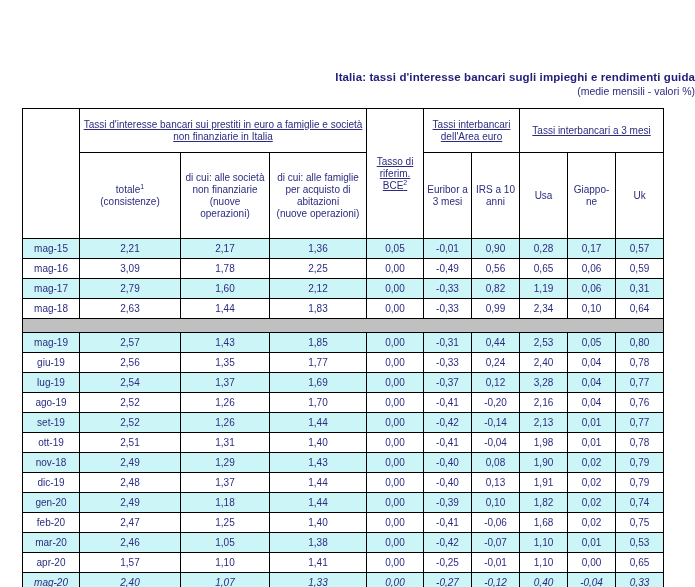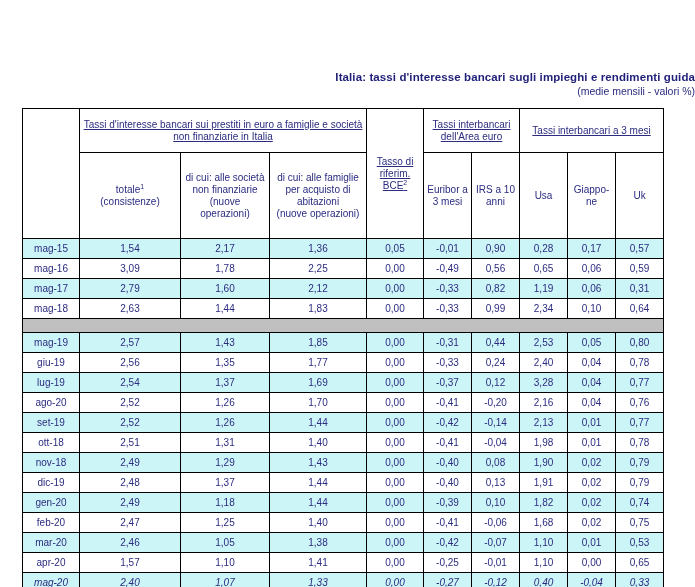--- a/index.html
+++ b/index.html
@@ -175,21 +175,21 @@
           <th>
             <span>Giappo-</span><br>
             <span>ne</span>
           </th>
           <th>Uk</th>
         </tr>
       </thead>
       <tbody id="table-body">
           <tr class="shade">
             <td class="label">mag-15</td>
-            <td class="datacell">1,54</td>
+            <td class="datacell">2,21</td>
             <td class="datacell">2,17</td>
             <td class="datacell">1,36</td>
             <td class="datacell">0,05</td>
             <td class="datacell">-0,01</td>
             <td class="datacell">0,90</td>
             <td class="datacell">0,28</td>
             <td class="datacell">0,17</td>
             <td class="datacell">0,57</td>
           </tr>
           <tr class="plain">
@@ -261,21 +261,21 @@
             <td class="datacell">1,37</td>
             <td class="datacell">1,69</td>
             <td class="datacell">0,00</td>
             <td class="datacell">-0,37</td>
             <td class="datacell">0,12</td>
             <td class="datacell">3,28</td>
             <td class="datacell">0,04</td>
             <td class="datacell">0,77</td>
           </tr>
           <tr class="plain">
-            <td class="label">ago-20</td>
+            <td class="label">ago-19</td>
             <td class="datacell">2,52</td>
             <td class="datacell">1,26</td>
             <td class="datacell">1,70</td>
             <td class="datacell">0,00</td>
             <td class="datacell">-0,41</td>
             <td class="datacell">-0,20</td>
             <td class="datacell">2,16</td>
             <td class="datacell">0,04</td>
             <td class="datacell">0,76</td>
           </tr>
@@ -285,21 +285,21 @@
             <td class="datacell">1,26</td>
             <td class="datacell">1,44</td>
             <td class="datacell">0,00</td>
             <td class="datacell">-0,42</td>
             <td class="datacell">-0,14</td>
             <td class="datacell">2,13</td>
             <td class="datacell">0,01</td>
             <td class="datacell">0,77</td>
           </tr>
           <tr class="plain">
-            <td class="label">ott-18</td>
+            <td class="label">ott-19</td>
             <td class="datacell">2,51</td>
             <td class="datacell">1,31</td>
             <td class="datacell">1,40</td>
             <td class="datacell">0,00</td>
             <td class="datacell">-0,41</td>
             <td class="datacell">-0,04</td>
             <td class="datacell">1,98</td>
             <td class="datacell">0,01</td>
             <td class="datacell">0,78</td>
           </tr>

